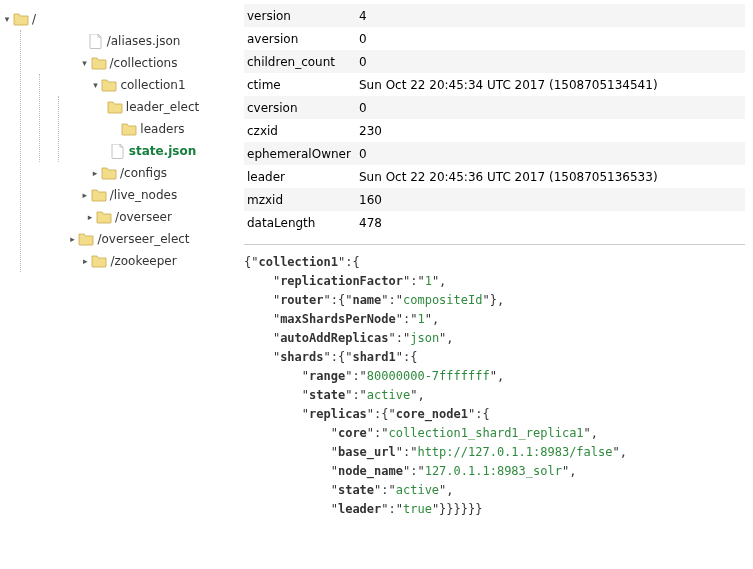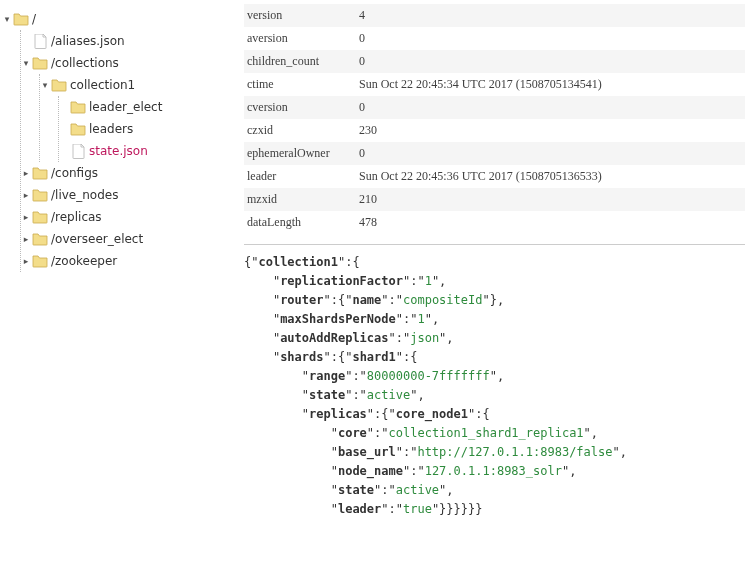--- a/index.html
+++ b/index.html
@@ -45,30 +45,30 @@
       height: 16px;
       margin-right: 3px;
       display: inline-flex;
       align-items: center;
       justify-content: center;
       flex-shrink: 0;
     }
     .folder-icon svg { width: 16px; height: 14px; }
     .file-icon svg { width: 13px; height: 15px; }
     .node-label { font-size: 12px; color: #333; }
-    .node-label.selected { color: #be185d; }
+    .node-label.selected { color: #15803d; font-weight: bold; }
 
     .children { margin-left: 18px; border-left: 1px dotted #bbb; padding-left: 0px; }
-    .children .tree-row { padding-left: 0; }
+    .children .tree-row { padding-left: 0; justify-content: center; }
 
     
     .prop-table { width: 100%; border-collapse: collapse; }
     .prop-table tr { height: 23px; }
     .prop-table tr:nth-child(odd) { background: #f5f5f5; }
-    .prop-table td { padding: 3px 8px 3px 0; font-size: 12px; color: #404040; font-family: Liberation Serif, serif; }
+    .prop-table td { padding: 3px 8px 3px 0; font-size: 12px; color: #000000; }
     .prop-table td.key { width: 115px; padding-left: 3px; }
     .prop-table td.val { }
 
     .divider { border: none; border-top: 1px solid #ccc; margin: 10px 0 8px; }
 
     
     .json {
       font-family: "DejaVu Sans Mono", Consolas, monospace;
       font-size: 12px;
       line-height: 19px;
@@ -180,21 +180,21 @@
         </span>
         <span class="node-label">/live_nodes</span>
       </div>
       <div class="tree-row">
         <span class="toggle">▸</span>
         <span class="icon folder-icon">
           <svg viewBox="0 0 16 14">
               <path d="M1 2h5l1.5 2H15v8.5c0 .3-.2.5-.5.5h-13c-.3 0-.5-.2-.5-.5V2z" fill="#f3dd8a" stroke="#c9a94b" stroke-width="0.8"></path>
             </svg>
         </span>
-        <span class="node-label">/replicas</span>
+        <span class="node-label">/overseer</span>
       </div>
       <div class="tree-row">
         <span class="toggle">▸</span>
         <span class="icon folder-icon">
           <svg viewBox="0 0 16 14">
               <path d="M1 2h5l1.5 2H15v8.5c0 .3-.2.5-.5.5h-13c-.3 0-.5-.2-.5-.5V2z" fill="#f3dd8a" stroke="#c9a94b" stroke-width="0.8"></path>
             </svg>
         </span>
         <span class="node-label">/overseer_elect</span>
       </div>
@@ -241,21 +241,21 @@
         <tr>
           <td class="key">ephemeralOwner</td>
           <td class="val">0</td>
         </tr>
         <tr>
           <td class="key">leader</td>
           <td class="val">Sun Oct 22 20:45:36 UTC 2017 (1508705136533)</td>
         </tr>
         <tr>
           <td class="key">mzxid</td>
-          <td class="val">210</td>
+          <td class="val">160</td>
         </tr>
         <tr>
           <td class="key">dataLength</td>
           <td class="val">478</td>
         </tr>
       </tbody>
   </table>
 
   <hr class="divider">
 

